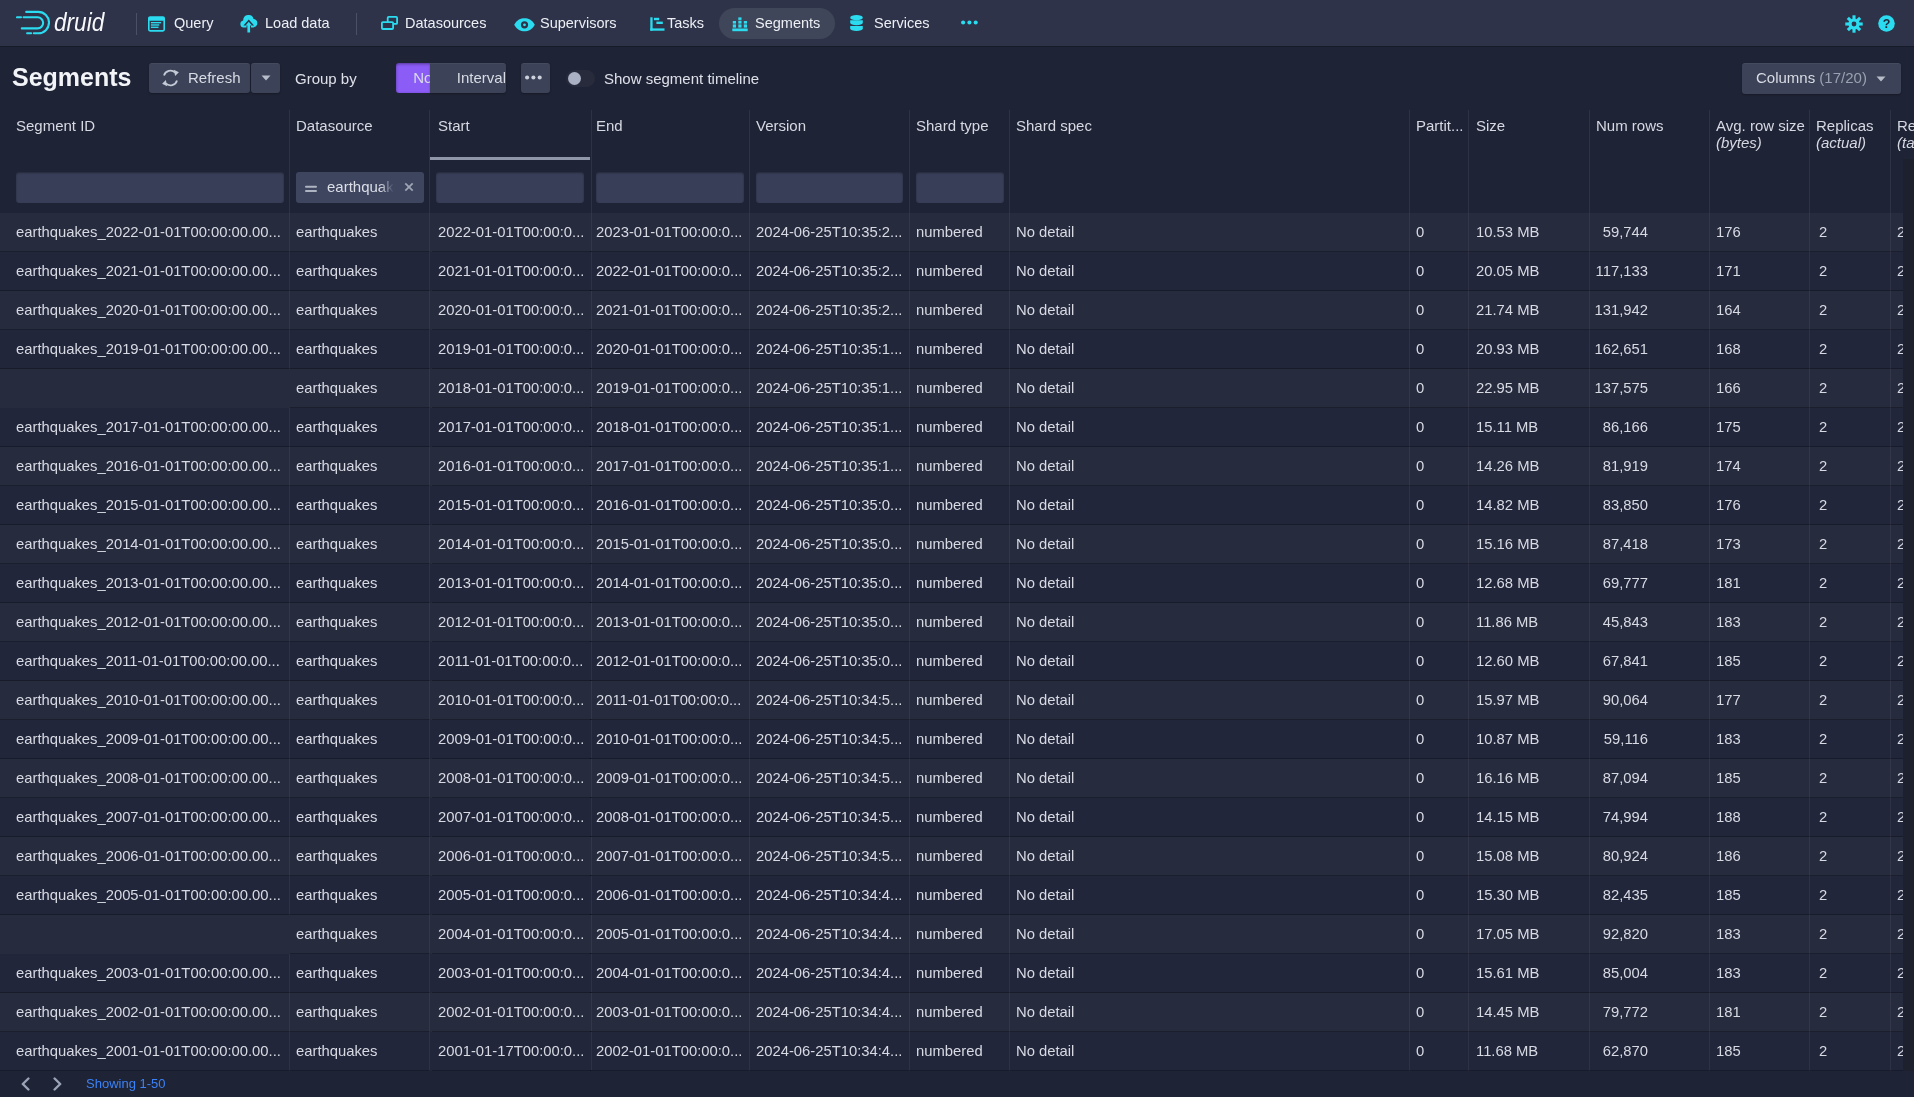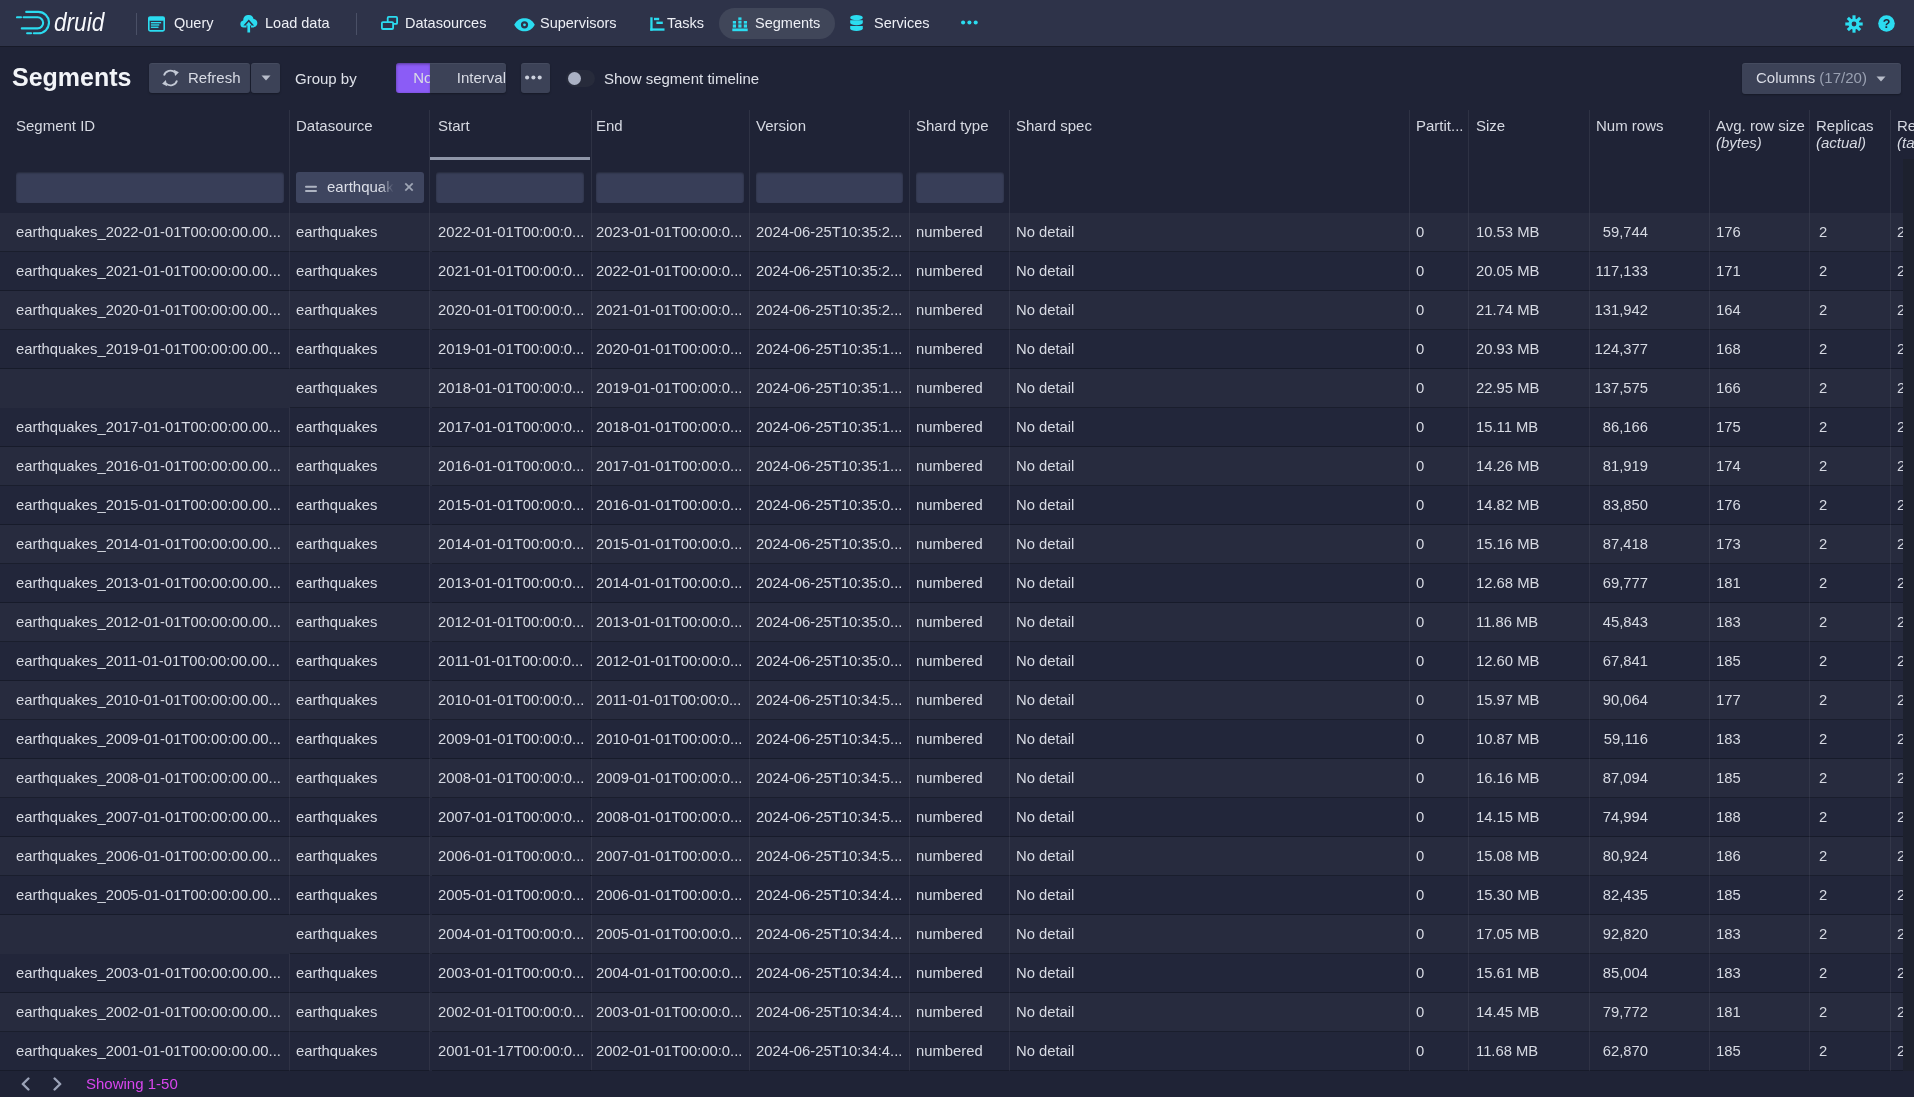--- a/index.html
+++ b/index.html
@@ -316,21 +316,21 @@
 <div class="tr even">
 <div class="td c1">earthquakes_2019-01-01T00:00:00.00...</div>
 <div class="td c2">earthquakes</div>
 <div class="td c3">2019-01-01T00:00:0...</div>
 <div class="td c4">2020-01-01T00:00:0...</div>
 <div class="td c5">2024-06-25T10:35:1...</div>
 <div class="td c6">numbered</div>
 <div class="td c7">No detail</div>
 <div class="td c8">0</div>
 <div class="td c9">20.93 MB</div>
-<div class="td c10">124,377</div>
+<div class="td c10">162,651</div>
 <div class="td c11">168</div>
 <div class="td c12">2</div>
 <div class="td c13">2</div>
 </div>
 <div class="tr odd">
 <div class="td c2">earthquakes</div>
 <div class="td c3">2018-01-01T00:00:0...</div>
 <div class="td c4">2019-01-01T00:00:0...</div>
 <div class="td c5">2024-06-25T10:35:1...</div>
 <div class="td c6">numbered</div>
@@ -602,13 +602,13 @@
 <div class="abs" style="left:19px;top:6px">
       <svg width="14" height="14" viewBox="0 0 14 14" style="">
         <path d="M9.4,1.5 L3.8,7 L9.4,12.5" fill="none" stroke="#9ba3b8" stroke-width="2.4" stroke-linecap="round" stroke-linejoin="round"></path>
       </svg>
     </div>
 <div class="abs" style="left:50px;top:6px">
       <svg width="14" height="14" viewBox="0 0 14 14" style="">
         <path d="M4.6,1.5 L10.2,7 L4.6,12.5" fill="none" stroke="#9ba3b8" stroke-width="2.4" stroke-linecap="round" stroke-linejoin="round"></path>
       </svg>
     </div>
-<div class="abs" style="left:86px;top:0;height:26px;line-height:25px;font-size:15px;color:#d946ef">Showing 1-50</div>
+<div class="abs" style="left:86px;top:0;height:26px;line-height:25px;font-size:13px;color:#3b82f6">Showing 1-50</div>
 </div>
 </body></html>

